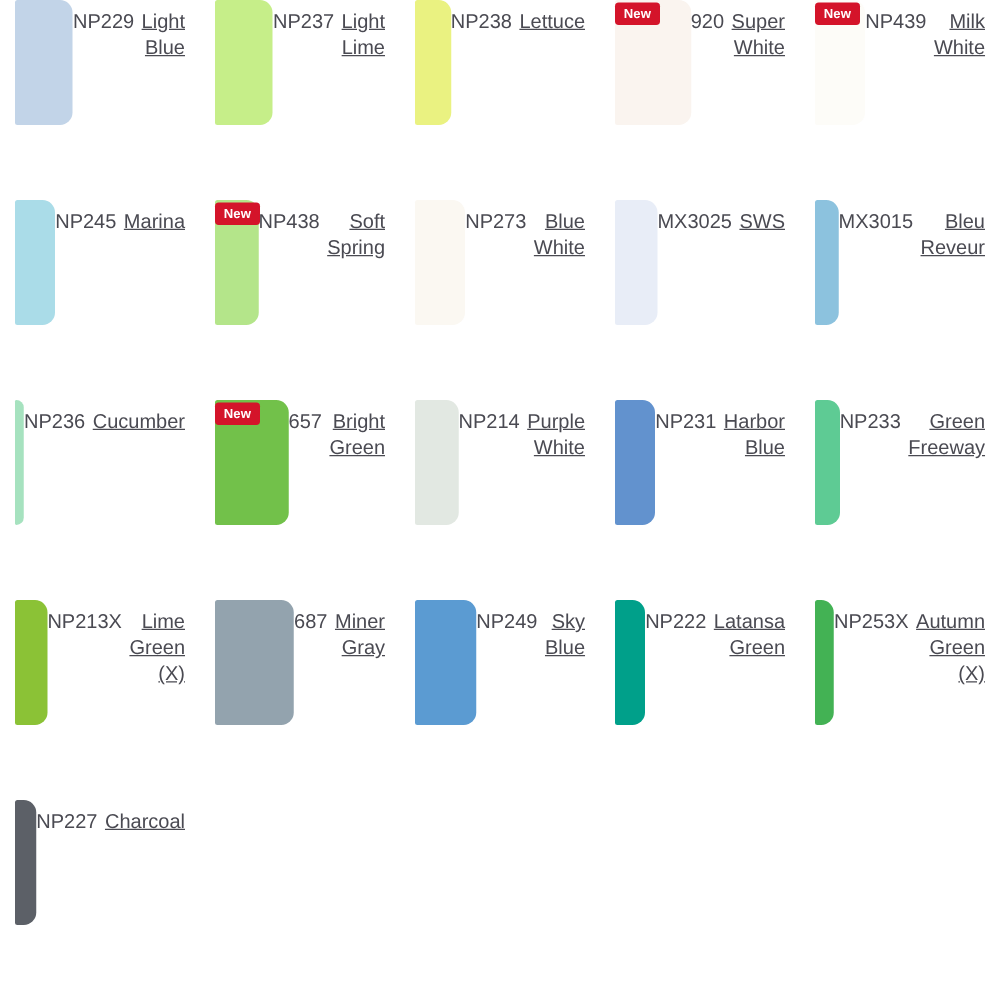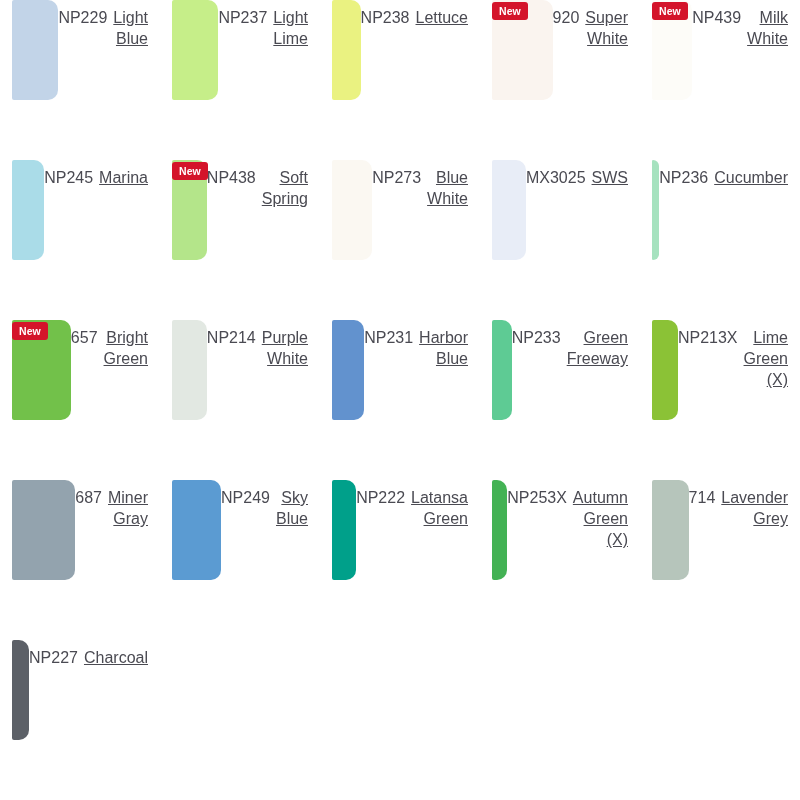--- a/index.html
+++ b/index.html
@@ -163,20 +163,28 @@
     <div class="swatch-cell">
       <div class="badge-slot"></div>
       <div class="chip" style="background: rgb(232, 237, 247);"></div>
       <div class="chip-labels">
         <span class="chip-code">MX3025</span>
         <span class="chip-name">SWS</span>
       </div>
     </div>
     <div class="swatch-cell">
       <div class="badge-slot"></div>
+      <div class="chip" style="background: rgb(140, 194, 222);"></div>
+      <div class="chip-labels">
+        <span class="chip-code">MX3015</span>
+        <span class="chip-name">Bleu Reveur</span>
+      </div>
+    </div>
+    <div class="swatch-cell">
+      <div class="badge-slot"></div>
       <div class="chip" style="background: rgb(166, 226, 191);"></div>
       <div class="chip-labels">
         <span class="chip-code">NP236</span>
         <span class="chip-name">Cucumber</span>
       </div>
     </div>
     <div class="swatch-cell">
       <div class="badge-slot">
         <span class="new-badge" style="background: rgb(212, 20, 42); color: rgb(255, 255, 255);">New</span>
       </div>
@@ -245,27 +253,19 @@
     <div class="swatch-cell">
       <div class="badge-slot"></div>
       <div class="chip" style="background: rgb(67, 178, 84);"></div>
       <div class="chip-labels">
         <span class="chip-code">NP253X</span>
         <span class="chip-name">Autumn Green (X)</span>
       </div>
     </div>
     <div class="swatch-cell">
       <div class="badge-slot"></div>
-      <div class="chip" style="background: rgb(182, 197, 187);"></div>
-      <div class="chip-labels">
-        <span class="chip-code">714</span>
-        <span class="chip-name">Lavender Grey</span>
-      </div>
-    </div>
-    <div class="swatch-cell">
-      <div class="badge-slot"></div>
       <div class="chip" style="background: rgb(92, 96, 103);"></div>
       <div class="chip-labels">
         <span class="chip-code">NP227</span>
         <span class="chip-name">Charcoal</span>
       </div>
     </div>
   </div>
 
 </body></html>

